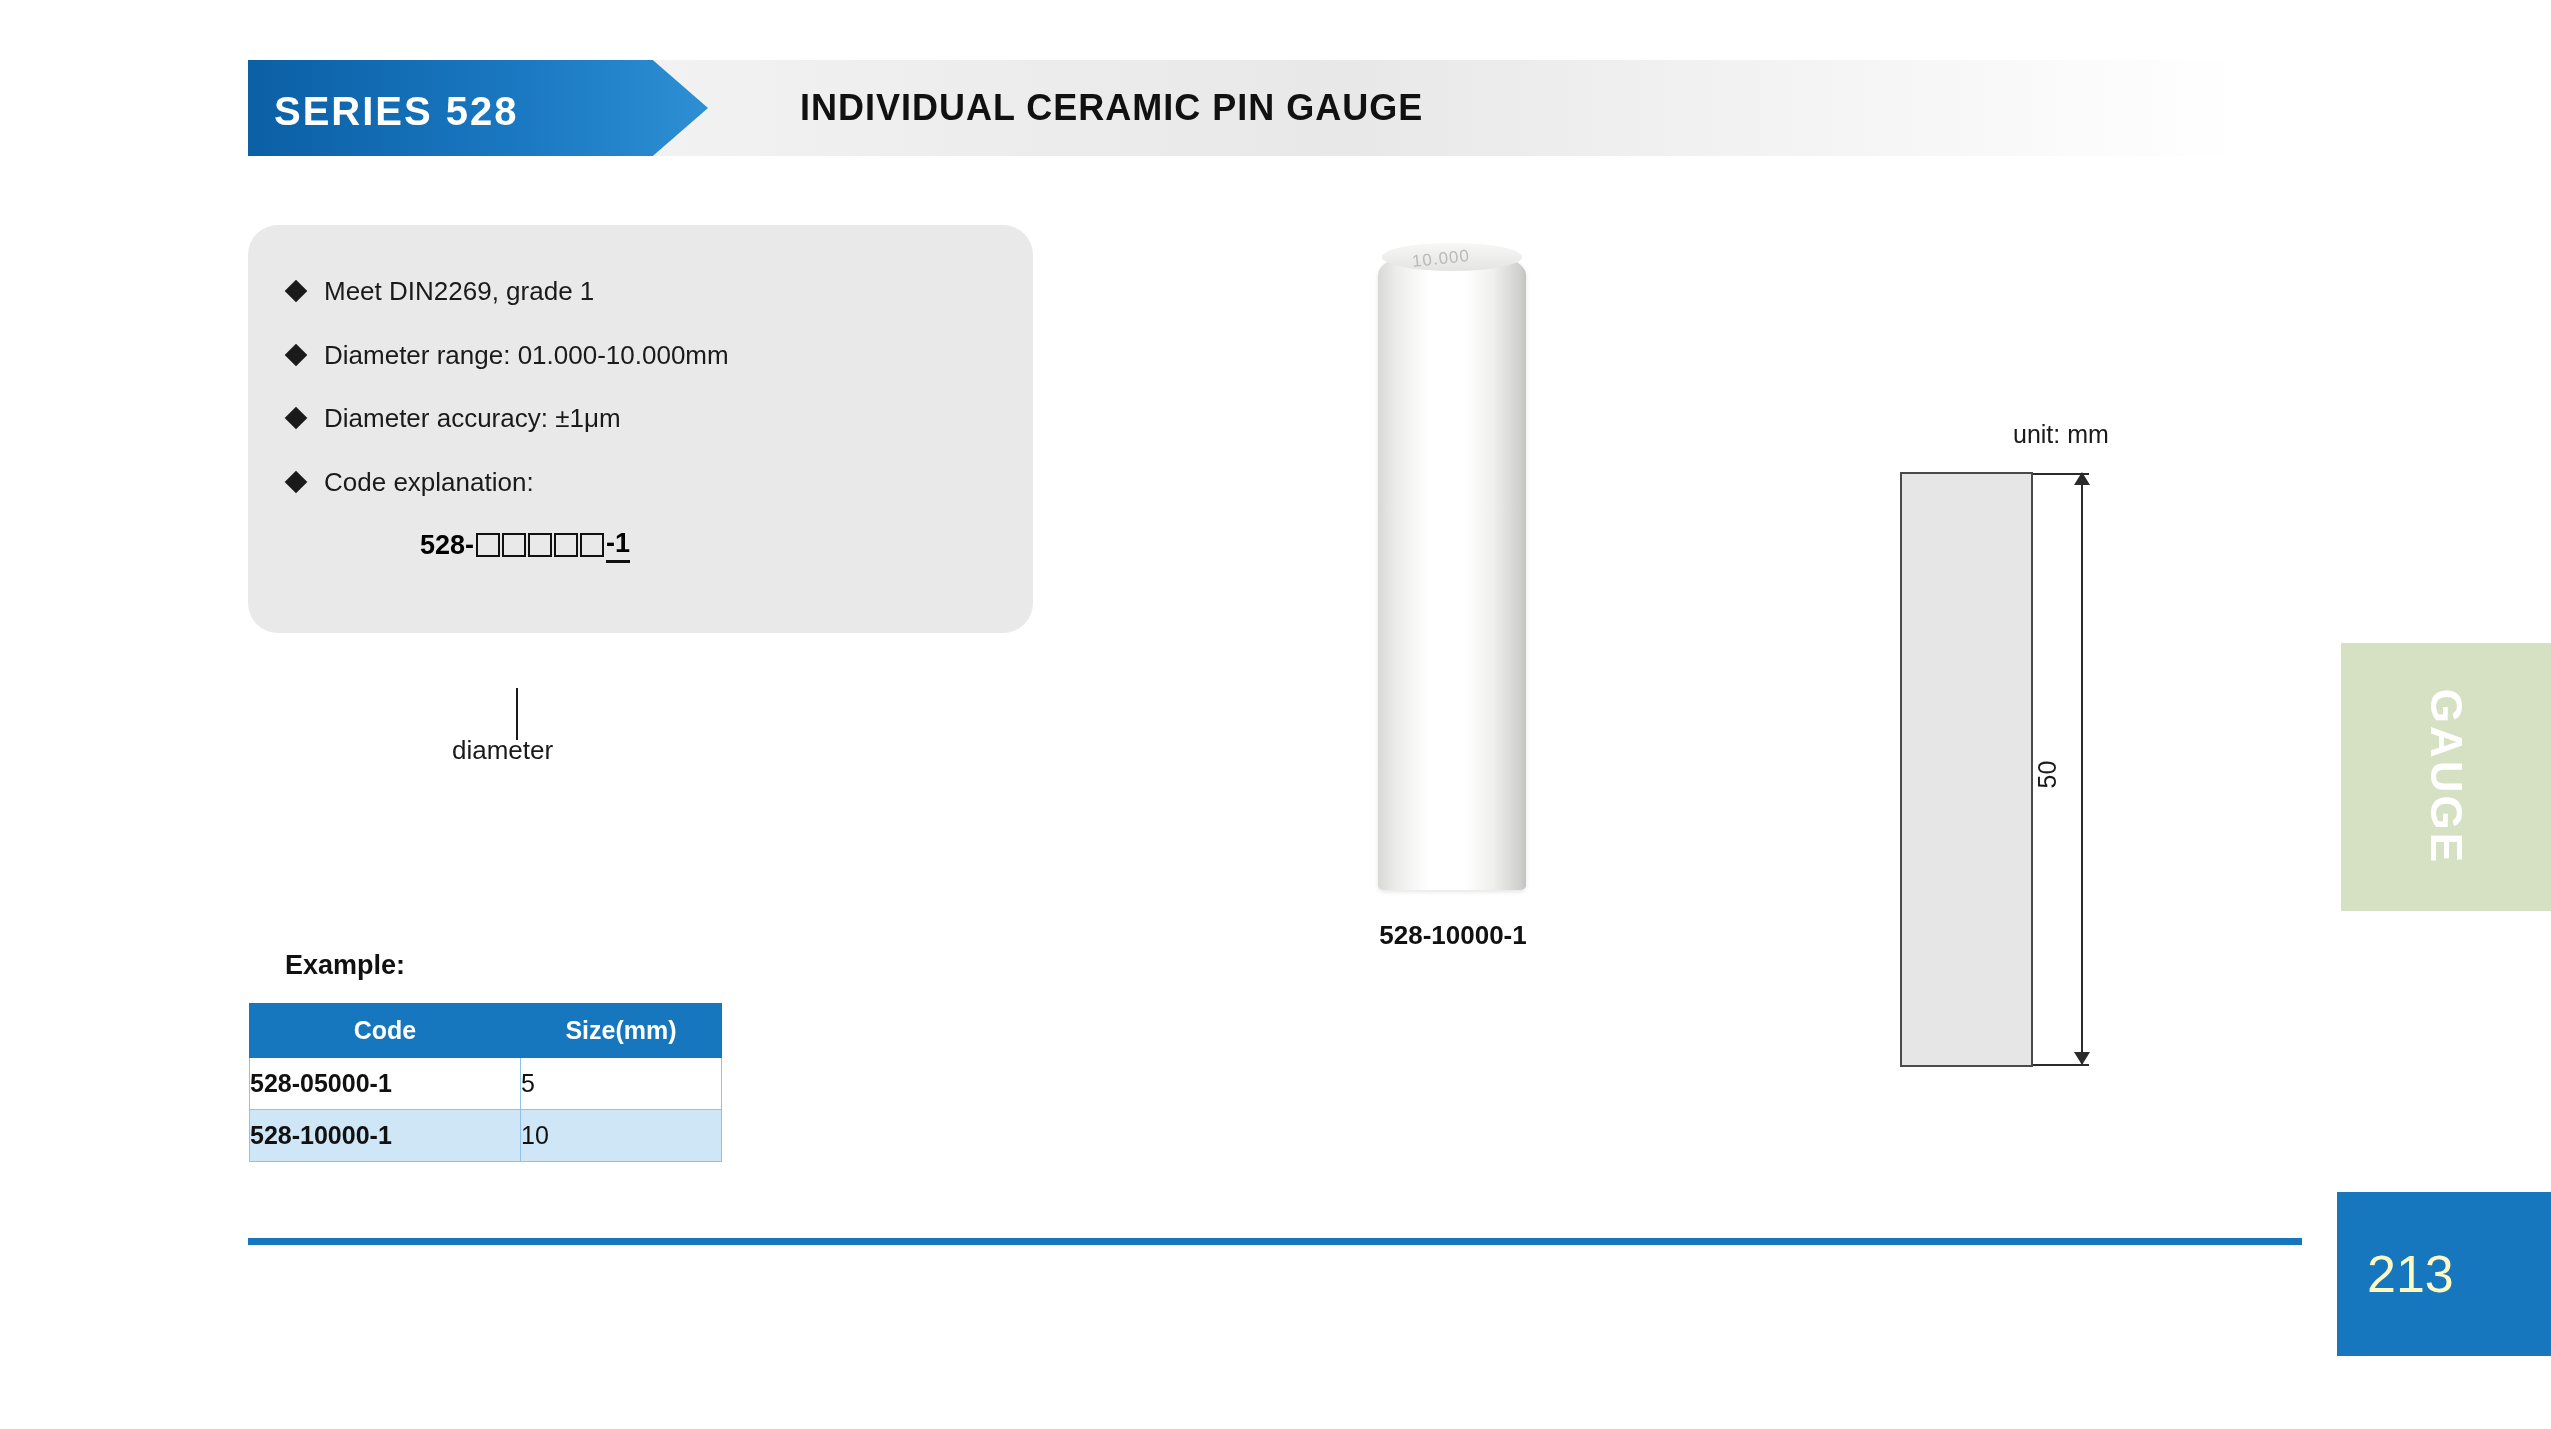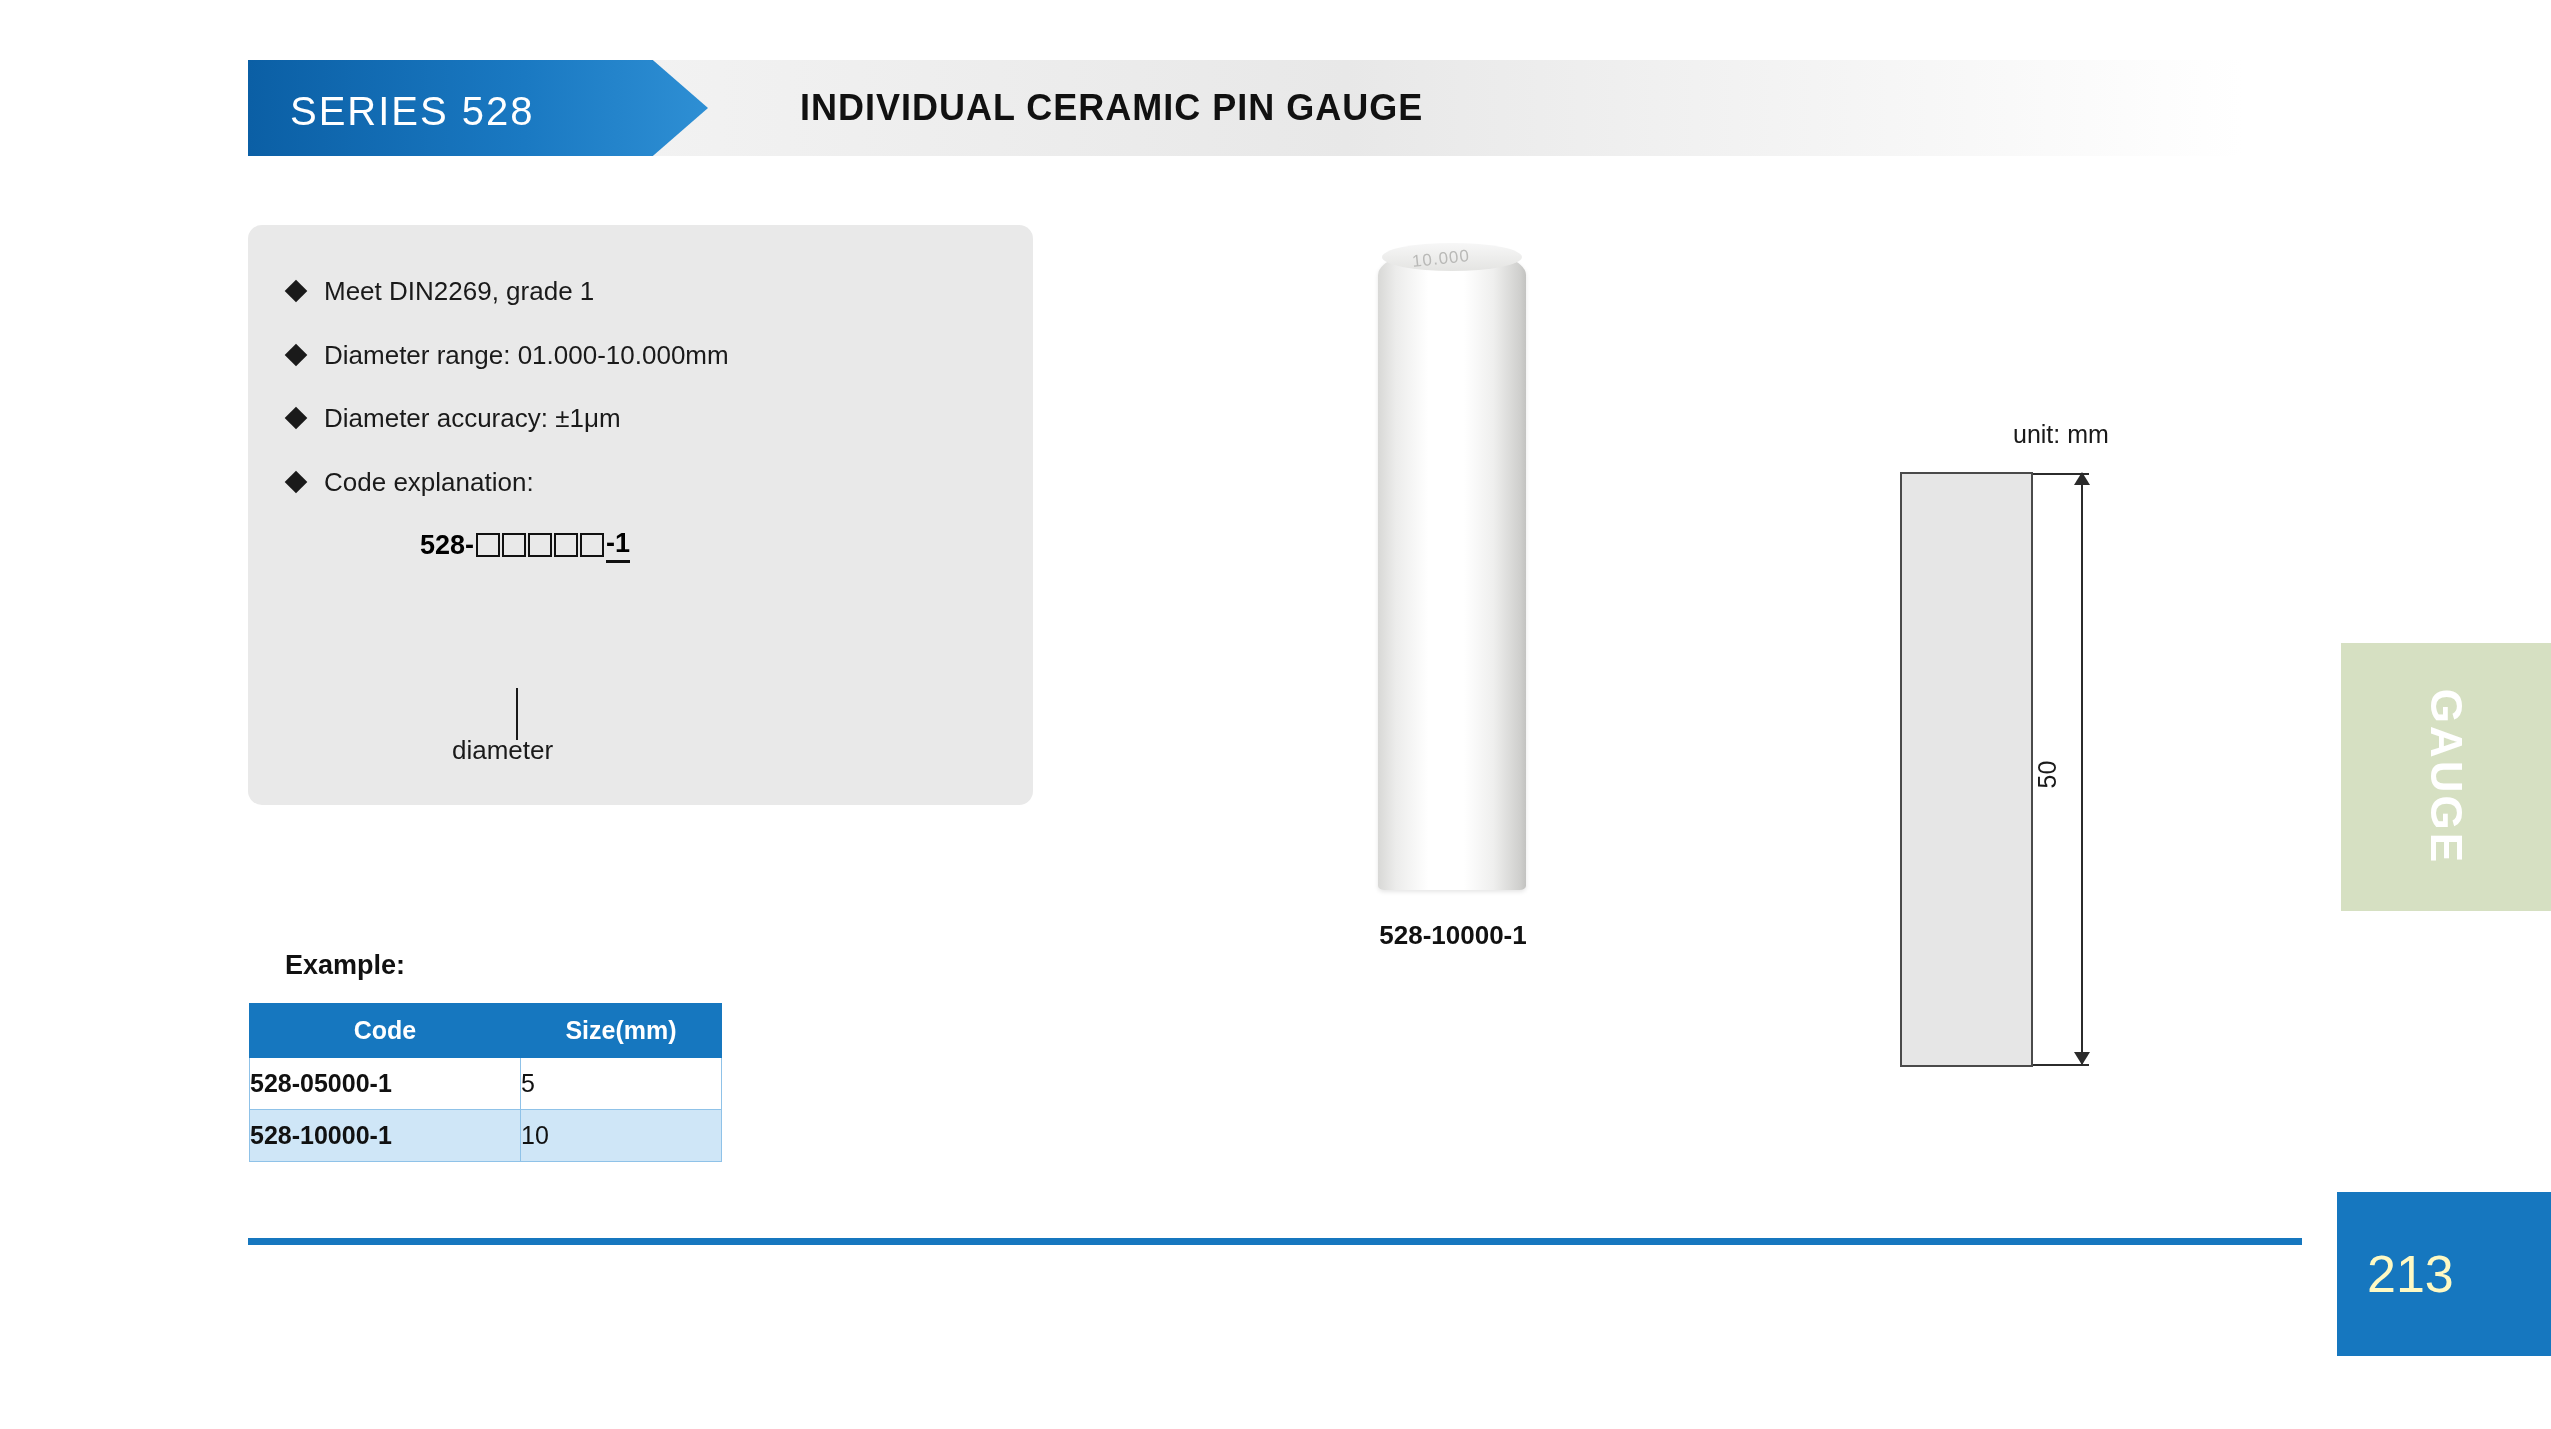--- a/index.html
+++ b/index.html
@@ -38,23 +38,23 @@
     width: 460px;
     height: 96px;
     background: linear-gradient(to right, #0b5fa5 0%, #1a79c2 60%, #2e8fd4 100%);
     clip-path: polygon(0 0, 88% 0, 100% 50%, 88% 100%, 0 100%);
     display: flex;
     align-items: center;
   }
   .series-tab span {
     color: #ffffff;
     font-size: 40px;
-    font-weight: normal;
+    font-weight: bold;
     letter-spacing: 2px;
-    padding-left: 42px;
+    padding-left: 26px;
     margin-top: 6px;
   }
   .header-title {
     position: absolute;
     left: 552px;
     top: 0;
     height: 96px;
     display: flex;
     align-items: center;
     color: #111111;
@@ -62,23 +62,23 @@
     font-weight: bold;
     letter-spacing: 1px;
   }
 
   
   .features-panel {
     position: absolute;
     left: 248px;
     top: 225px;
     width: 785px;
-    height: 580px;
+    height: 408px;
     background: #e9e9e9;
-    border-radius: 14px;
+    border-radius: 30px;
     box-sizing: border-box;
     padding: 48px 40px 12px 40px;
   }
   .feature-item {
     display: flex;
     align-items: flex-start;
     margin-bottom: 26px;
     font-size: 26px;
     color: #1a1a1a;
     line-height: 1.45;

